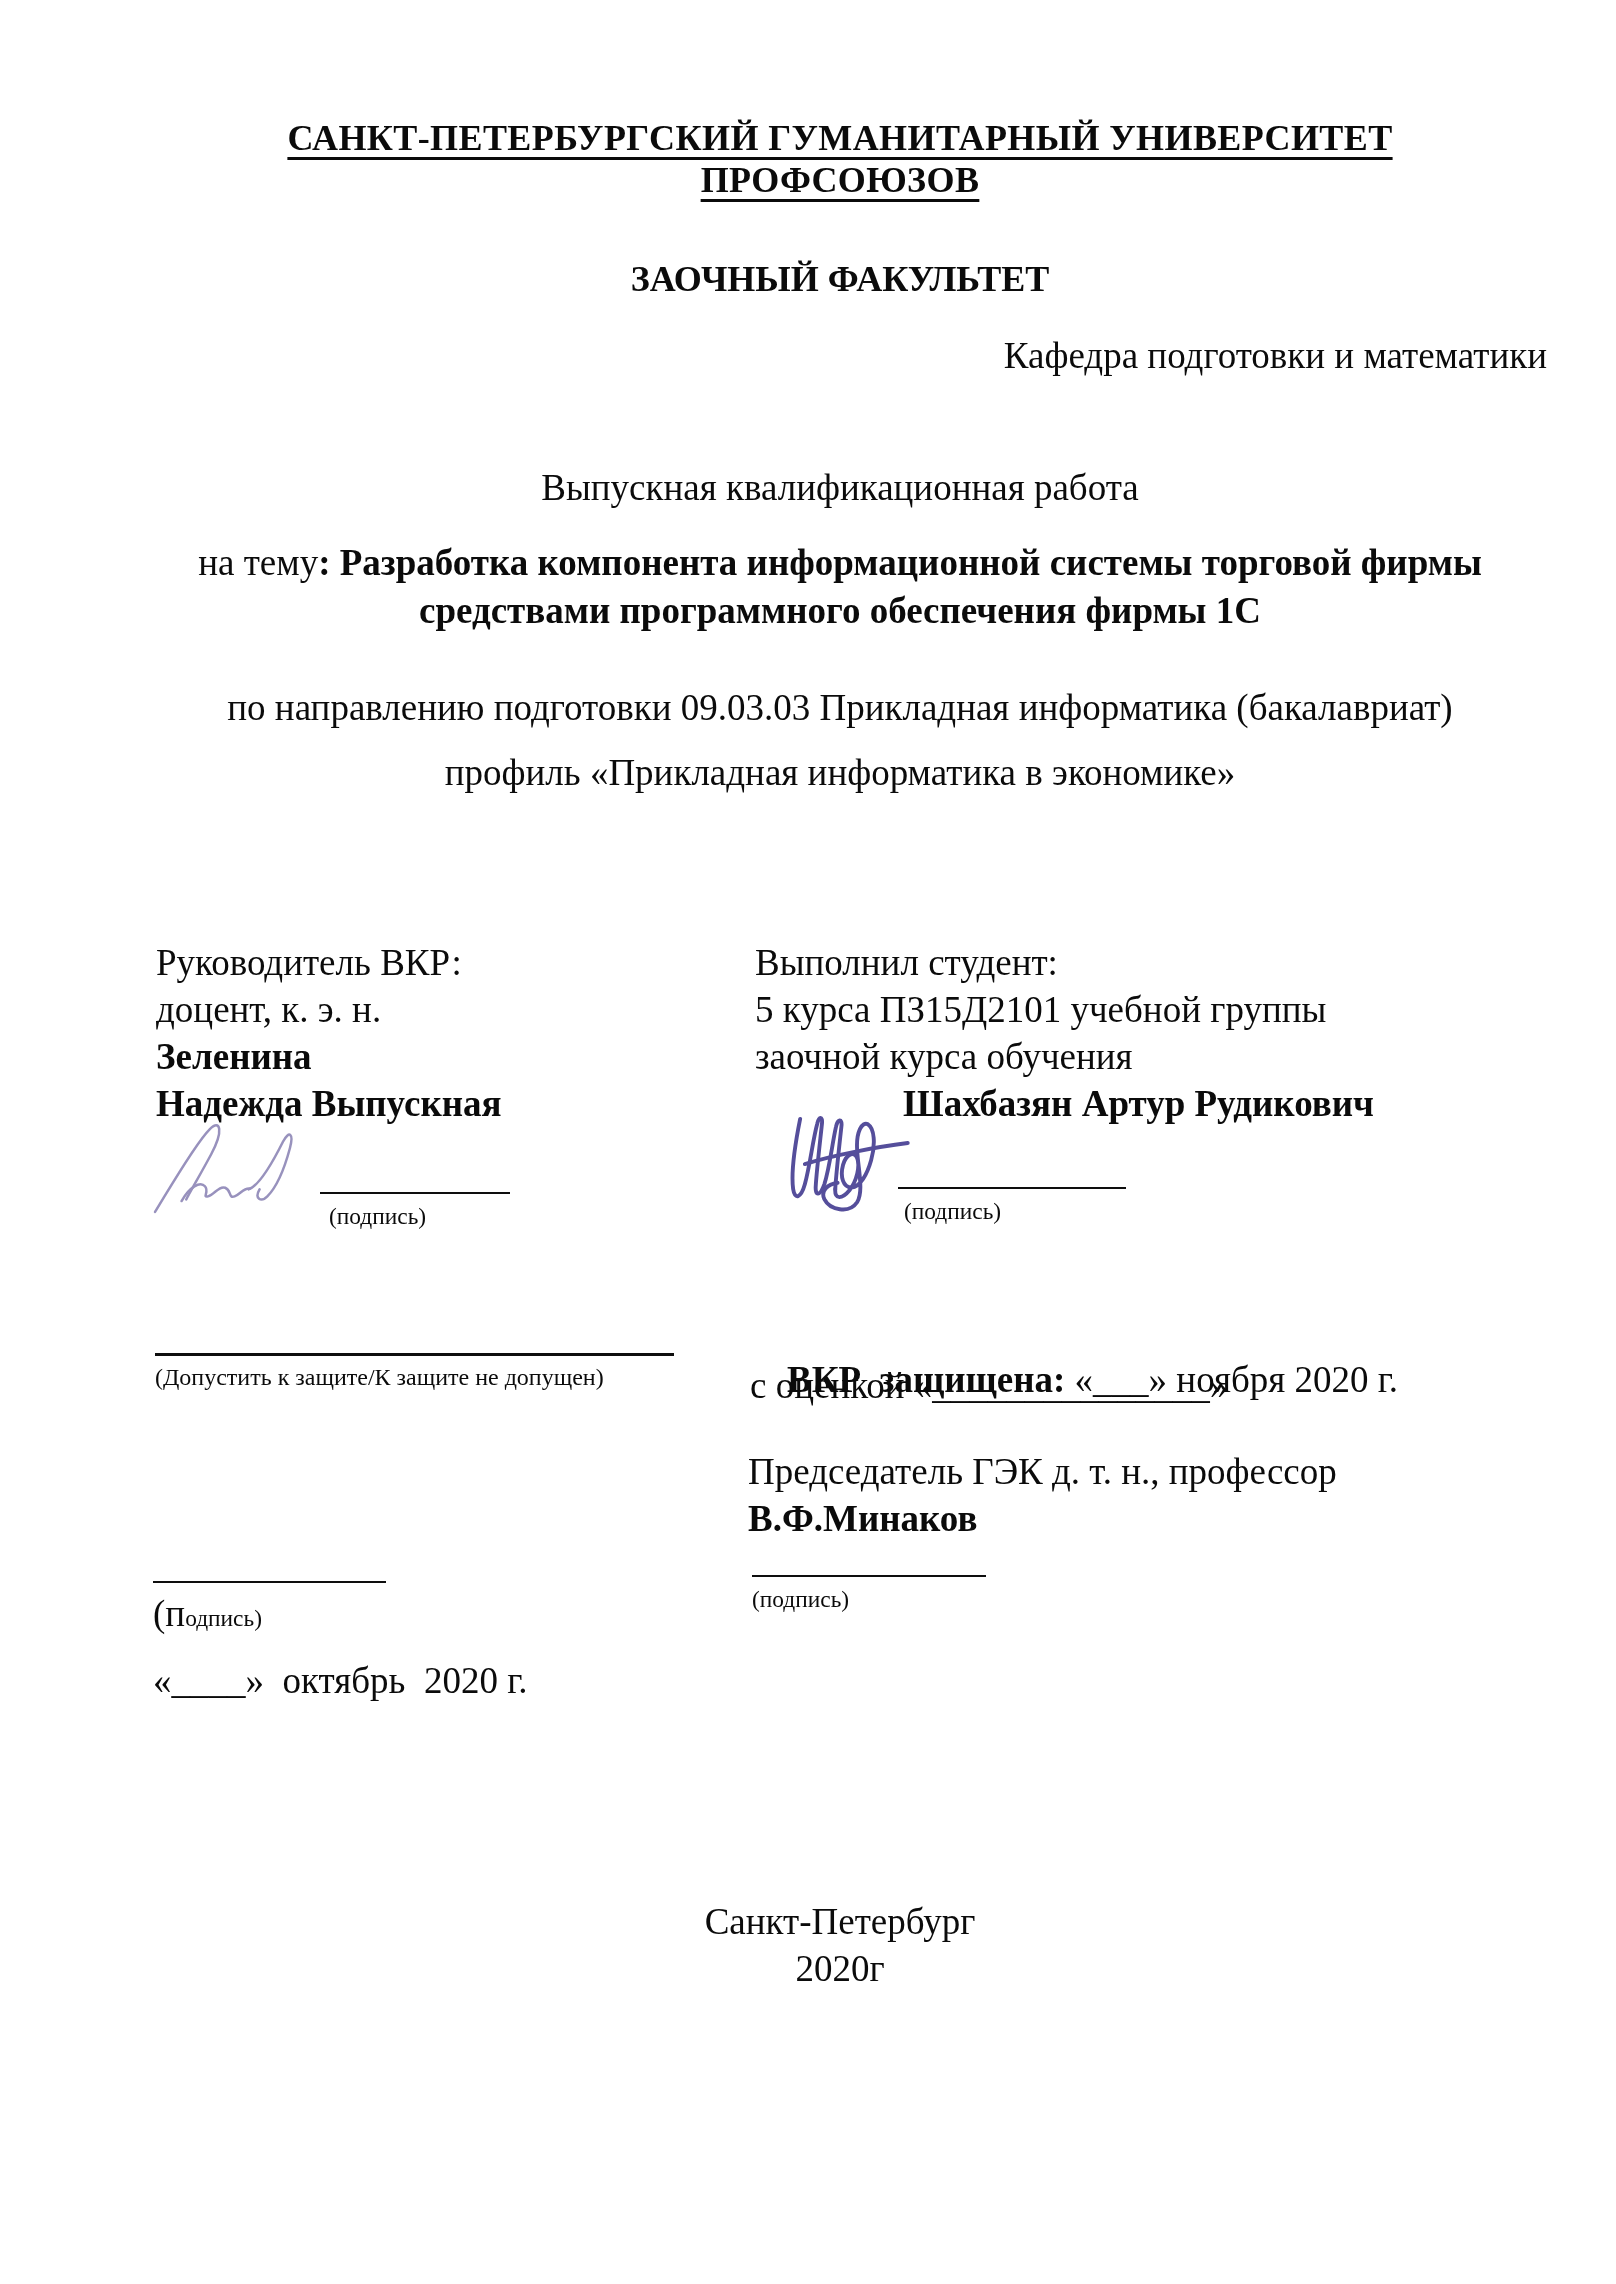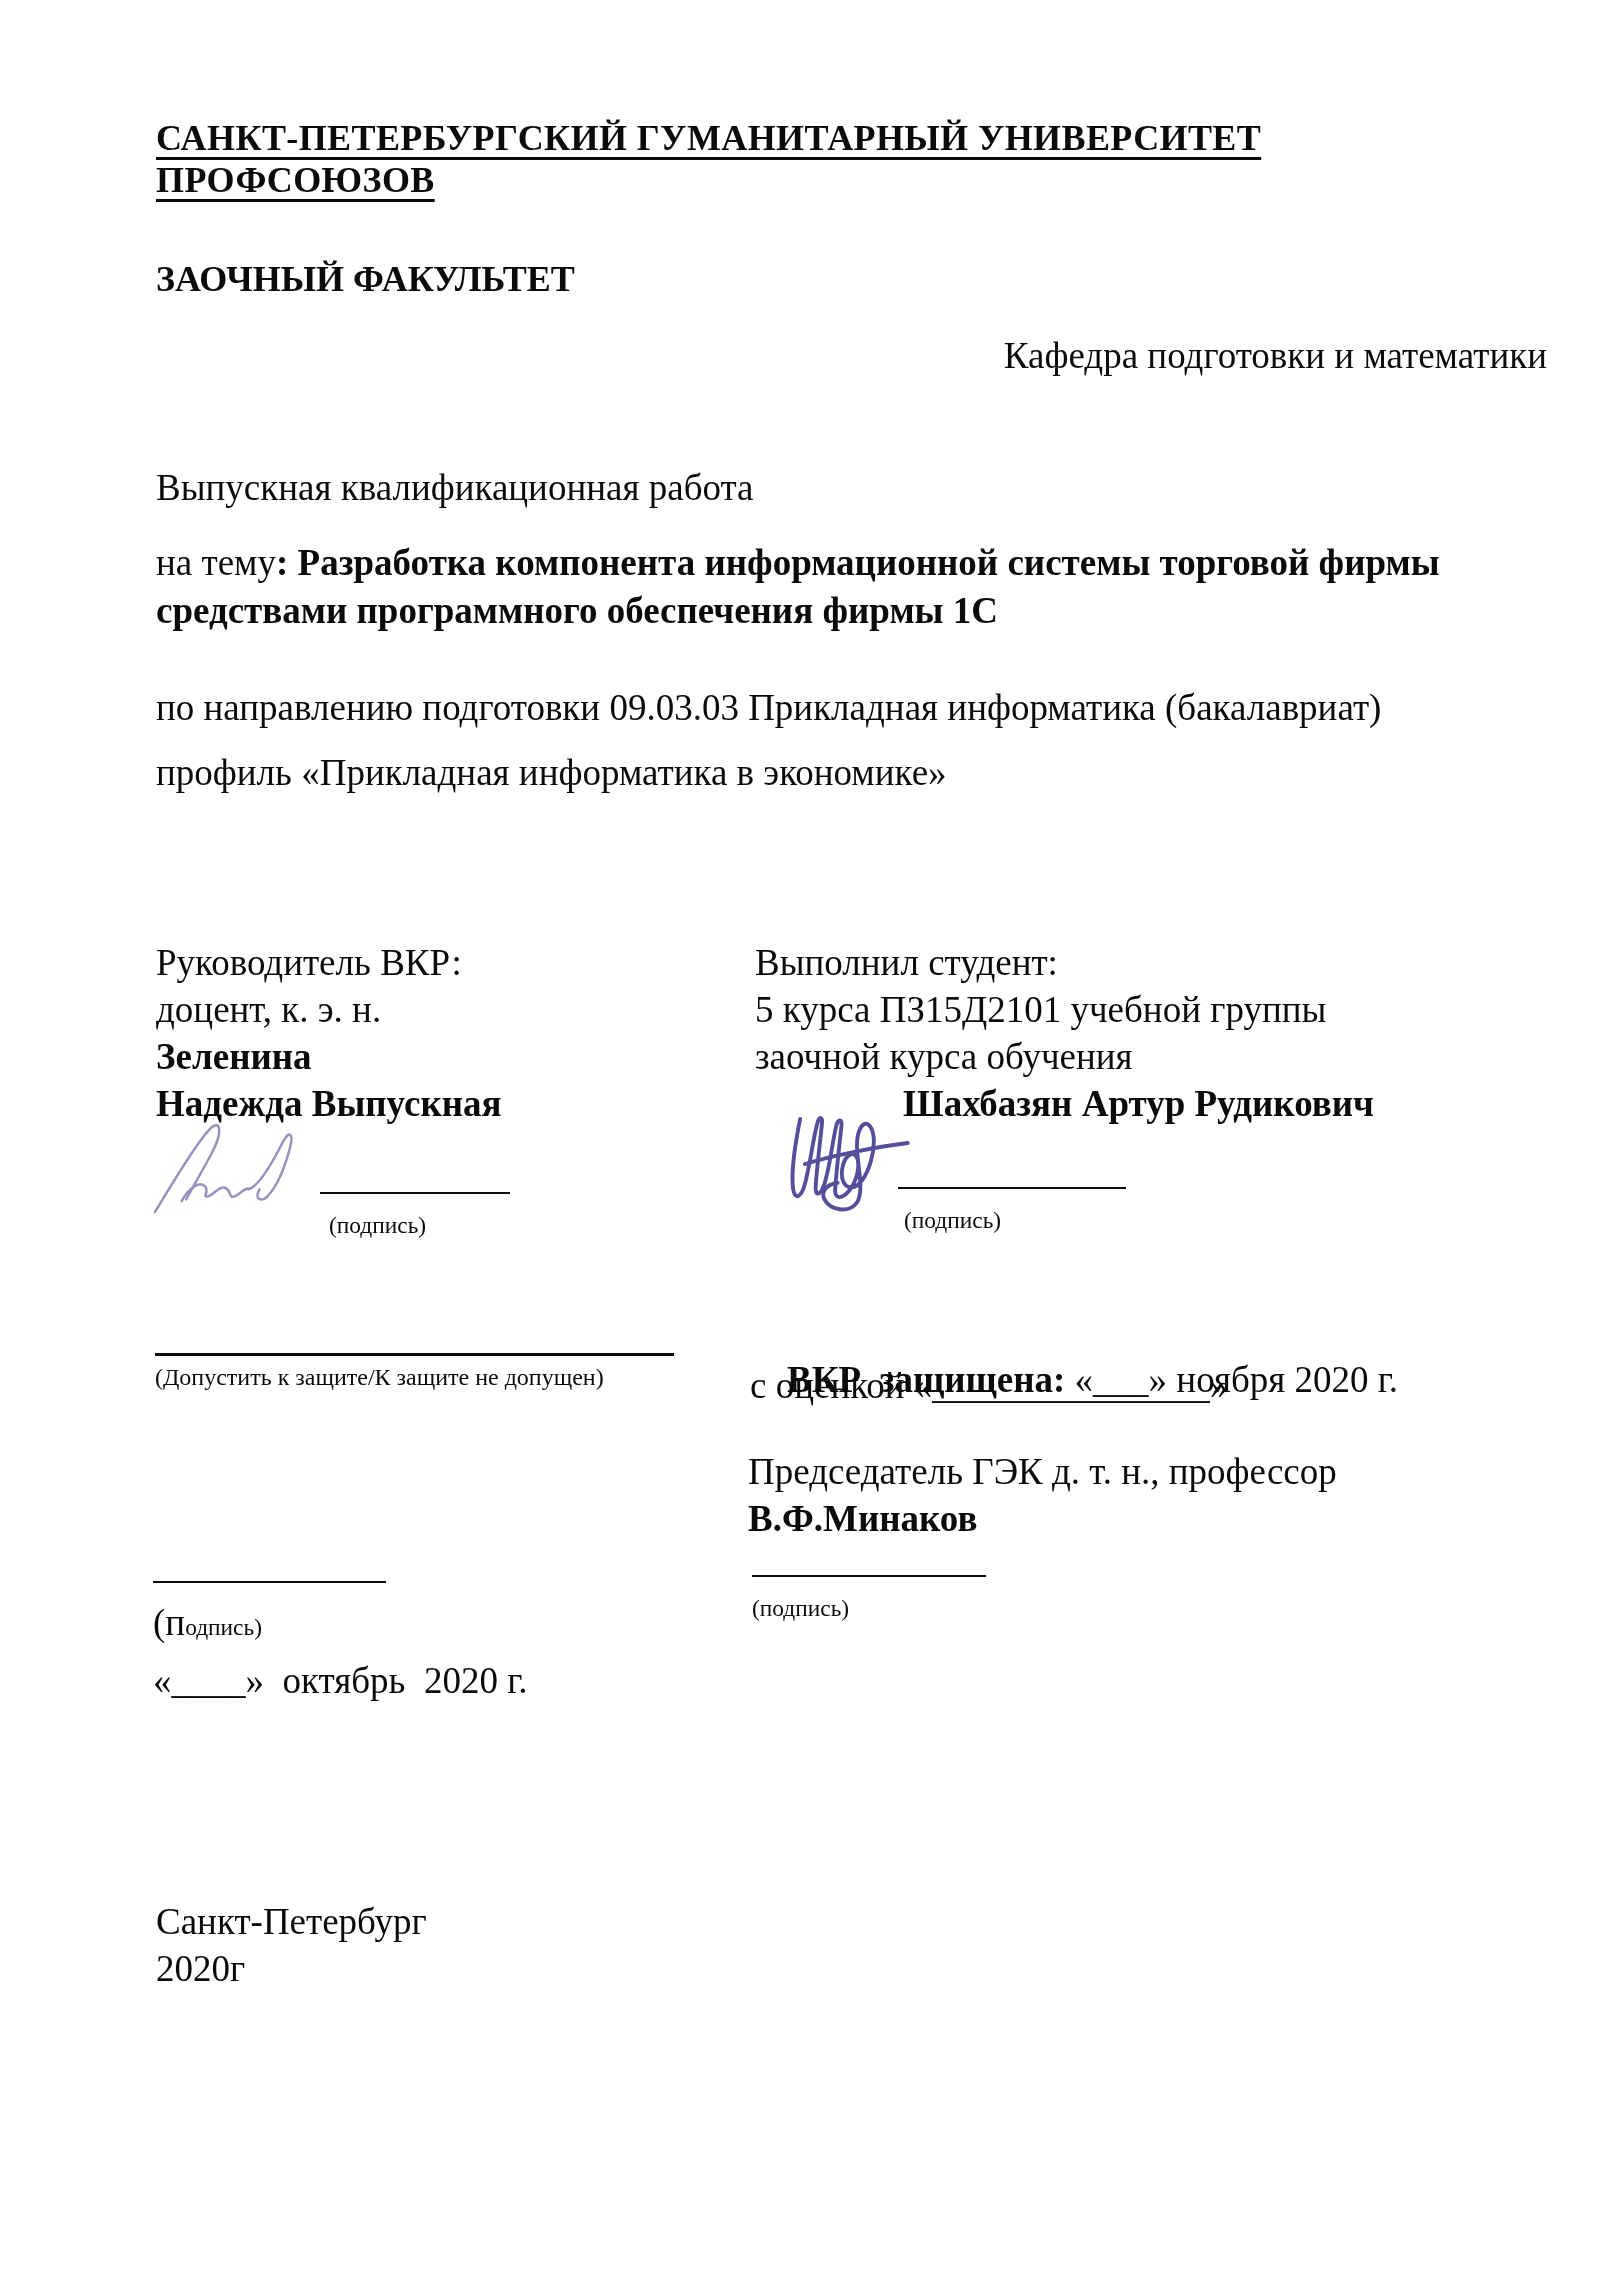--- a/index.html
+++ b/index.html
@@ -7,29 +7,29 @@
     position:relative;
     width:1617px;height:2284px;
     margin:0 auto;
     background:#ffffff;
     font-family:"Liberation Serif","DejaVu Serif",serif;
     color:#0b0b0b;
     font-size:37px;
     overflow:hidden;
   }
   .abs{position:absolute;}
-  .center{left:156px;right:93px;}
+  .center{left:156px;right:93px;text-align:center;}
   .b{font-weight:bold;}
   .pre{white-space:pre-wrap;}
   .title-underline{
     text-decoration:underline;
     text-decoration-thickness:3.1px;
     text-underline-offset:7px;
   }
-  .small-cap{font-size:23.4px;margin-top:9px;}
+  .small-cap{font-size:23.4px;}
   .caption-med{font-size:24px;}
   .rule{position:absolute;border-top:2.3px solid #0e0e0e;height:0;}
   .rule-thick{border-top-width:3.1px;}
   .col-lines{line-height:47px;}
   .big-paren::first-letter{font-size:37px;}
   svg.sig{position:absolute;overflow:visible;}
 </style>
 </head>
 <body>
 

